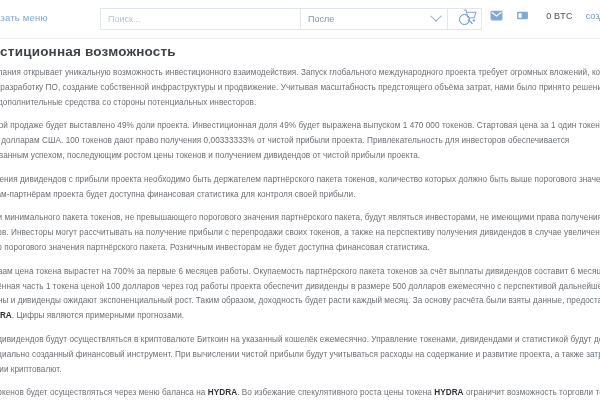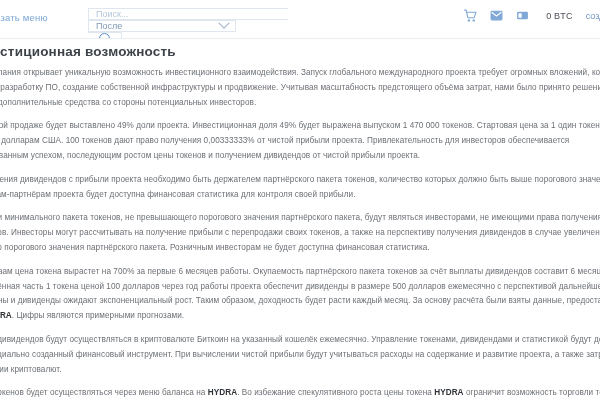--- a/index.html
+++ b/index.html
@@ -27,26 +27,25 @@
     position: absolute;
     left: -22px;
     top: 12px;
     font-size: 9.5px;
     color: #7ba7d7;
     white-space: nowrap;
     letter-spacing: .2px;
   }
   .search-wrap {
     position: absolute;
-    left: 88px;
+    left: 100px;
     top: 8px;
     display: flex;
     align-items: stretch;
     height: 22px;
-    flex-direction: column;
   }
   .search-input {
     width: 200px;
     height: 22px;
     box-sizing: border-box;
     border: 1px solid #dfe6ee;
     border-right: none;
     background: #fff;
     font-family: "Liberation Sans", sans-serif;
     font-size: 9px;

